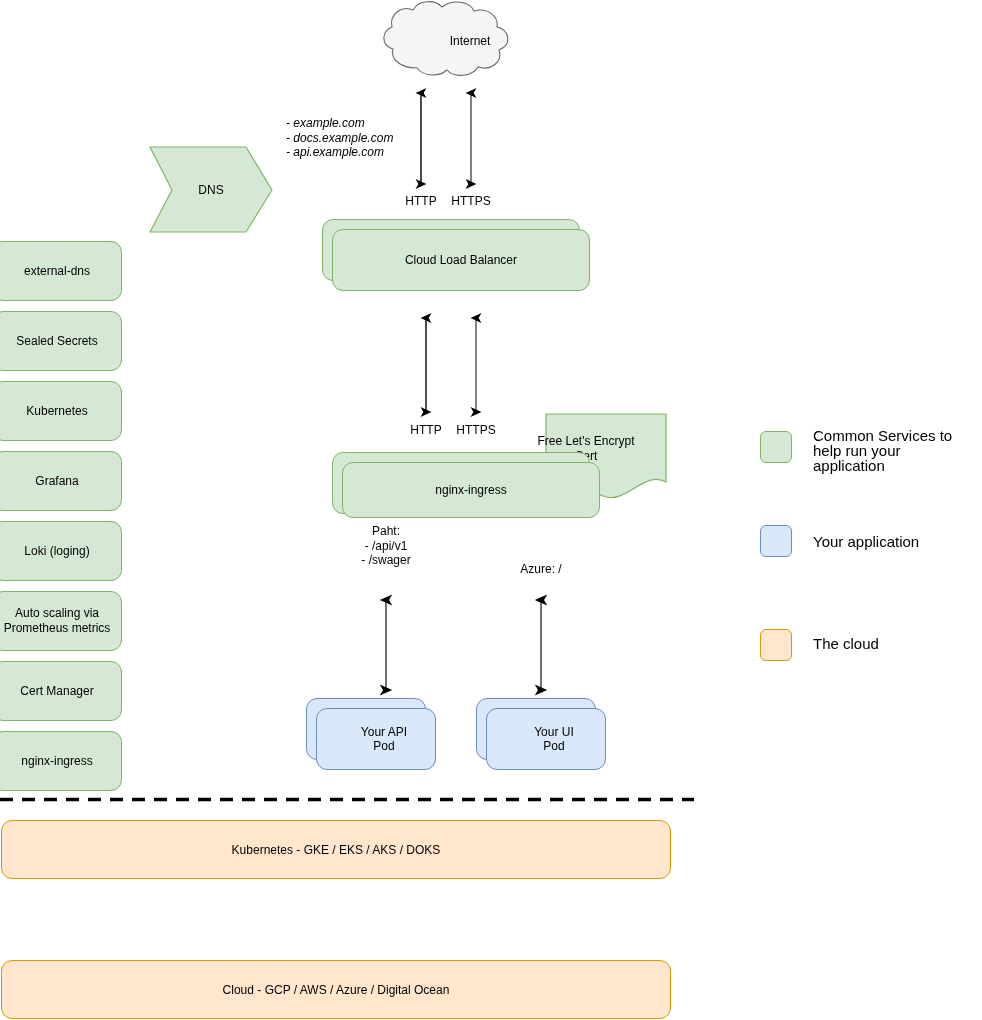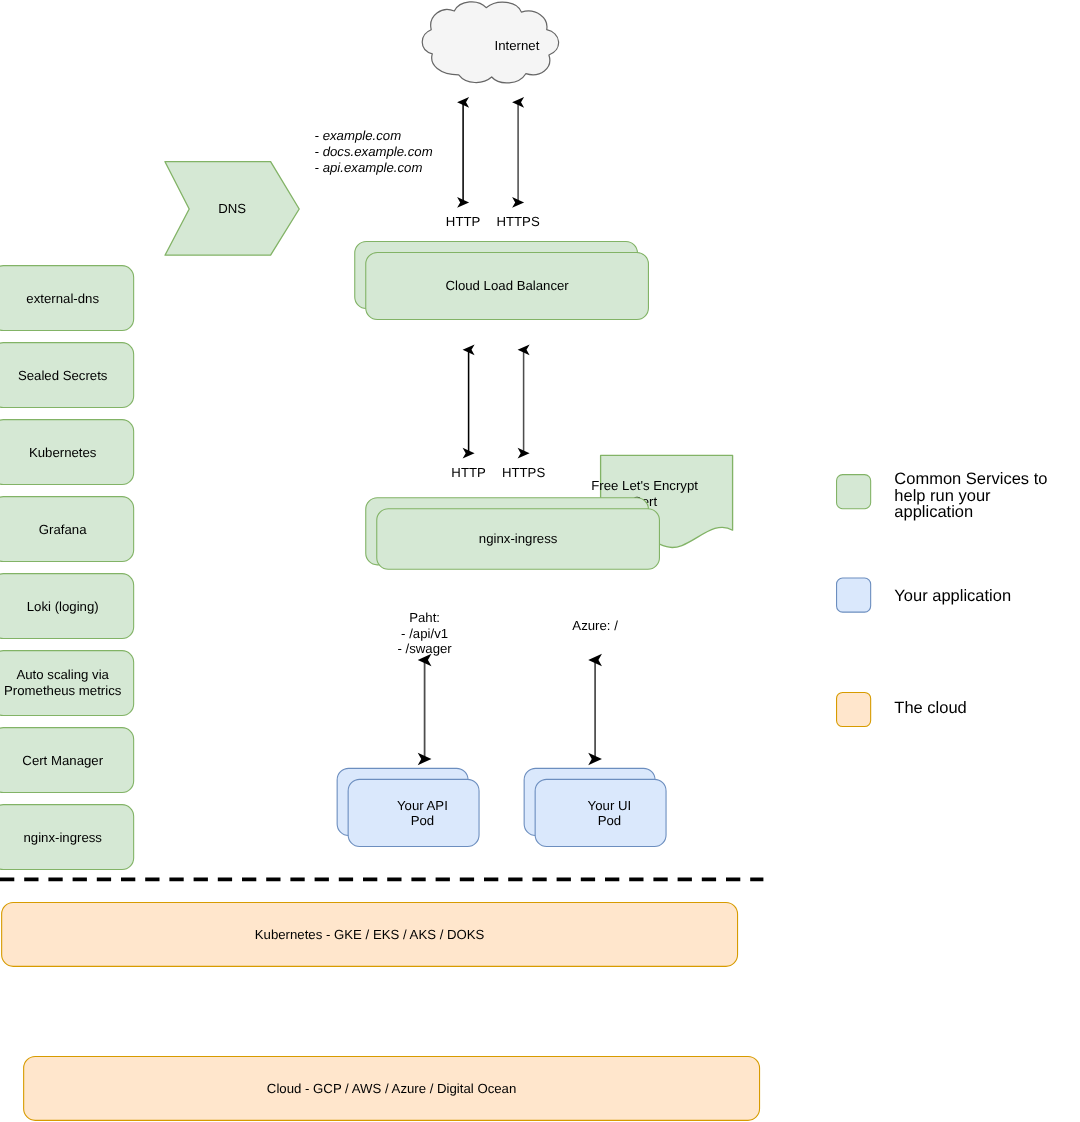--- a/index.html
+++ b/index.html
@@ -149,21 +149,21 @@
 
   <div class="label center" style="left:386px; top:194px; width:70px;">HTTP</div>
   <div class="label center" style="left:436px; top:194px; width:70px;">HTTPS</div>
 
   <div class="label center" style="left:391px; top:423px; width:70px;">HTTP</div>
   <div class="label center" style="left:441px; top:423px; width:70px;">HTTPS</div>
 
   <div class="label center" style="left:526px; top:434px; width:120px; line-height:15px; white-space:pre-line;">Free Let's Encrypt
 Cert</div>
 
-  <div class="label center" style="left:336px; top:554px; width:100px; line-height:14.5px; white-space:pre-line;">Paht:
+  <div class="label center" style="left:336px; top:524px; width:100px; line-height:14.5px; white-space:pre-line;">Paht:
 - /api/v1
 - /swager</div>
   <div class="label center" style="left:491px; top:562px; width:100px; white-space:pre-line;">Azure: /</div>
 
   <div class="node green" style="left:322px; top:219px; width:258px; height:62px;"></div>
   <div class="node green" style="left:332px; top:229px; width:258px; height:62px;">
     <span>Cloud Load Balancer</span>
   </div>
 
   <div class="node green" style="left:332px; top:452px; width:258px; height:62px;"></div>
@@ -205,21 +205,21 @@
   <div class="node green" style="left:-8px; top:661px; width:130px; height:60px;">
     <span>Cert Manager</span>
   </div>
   <div class="node green" style="left:-8px; top:731px; width:130px; height:60px;">
     <span>nginx-ingress</span>
   </div>
 
   <div class="node orange" style="left:1px; top:820px; width:670px; height:59px;">
     <span>Kubernetes - GKE / EKS / AKS / DOKS</span>
   </div>
-  <div class="node orange" style="left:1px; top:960px; width:670px; height:59px;margin-left:20px;">
+  <div class="node orange" style="left:1px; top:960px; width:670px; height:59px;">
     <span>Cloud - GCP / AWS / Azure / Digital Ocean</span>
   </div>
 
   <div class="node green" style="left:760px; top:431px; width:32px; height:32px; border-radius:6px;"></div>
   <div class="legend-text" style="left:813px; top:428px;">Common Services to help run your application</div>
 
   <div class="node blue" style="left:760px; top:525px; width:32px; height:32px; border-radius:6px;"></div>
   <div class="legend-text" style="left:813px; top:534px;">Your application</div>
 
   <div class="node orange" style="left:760px; top:629px; width:32px; height:32px; border-radius:6px;"></div>

